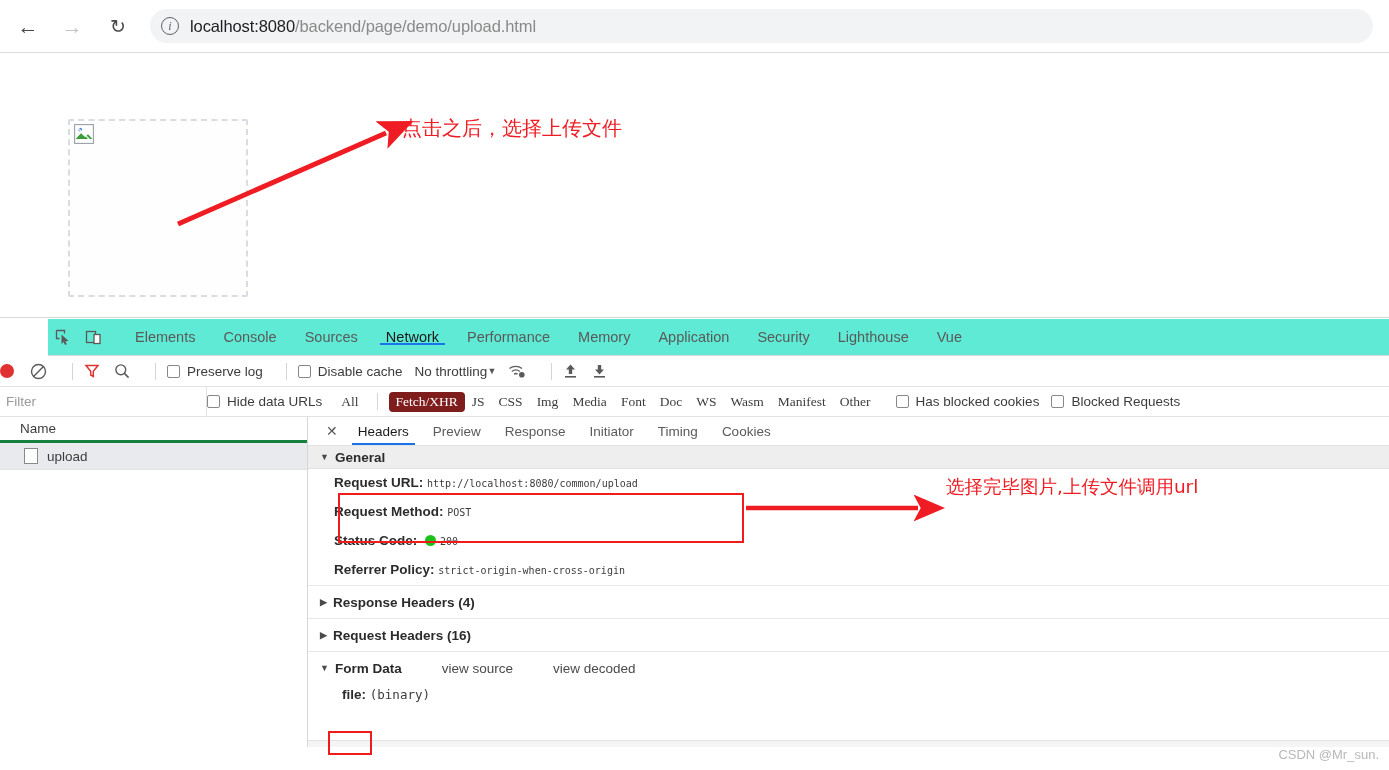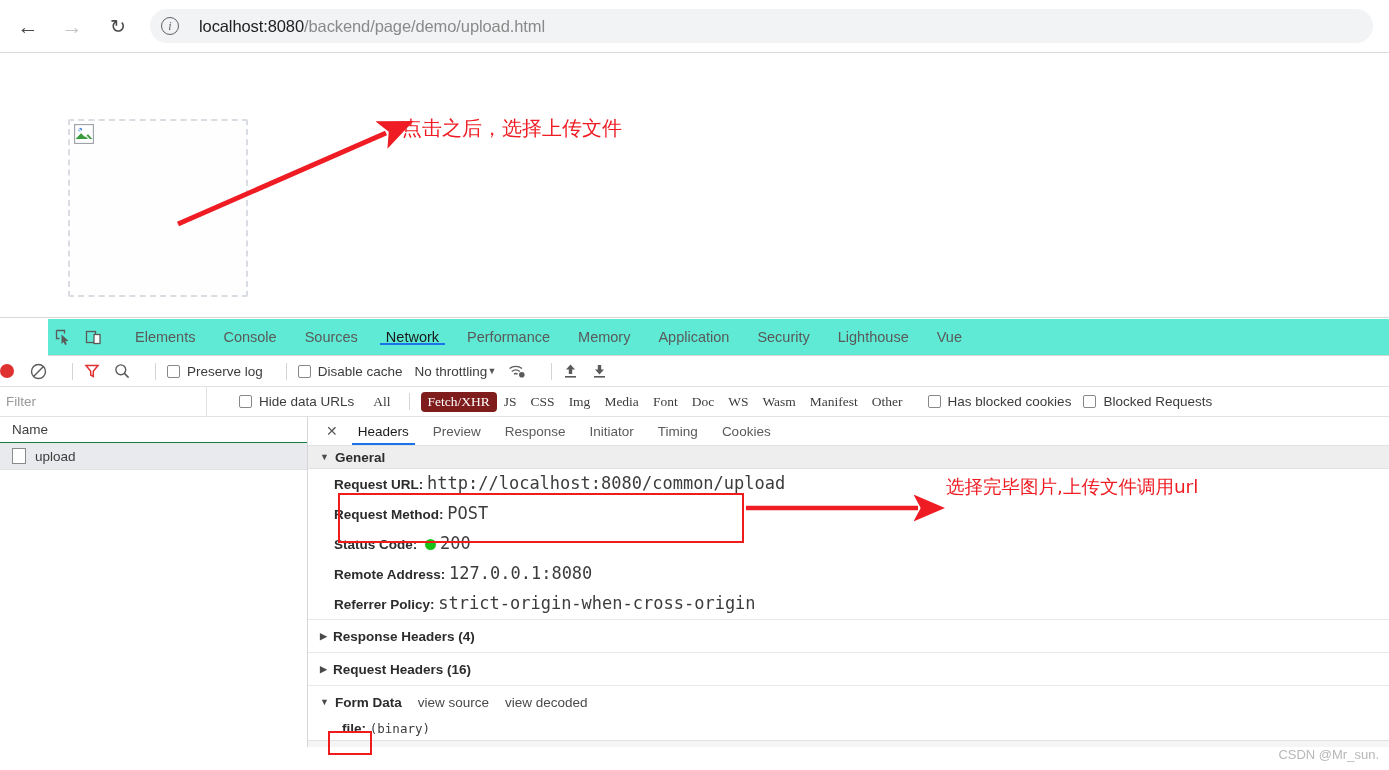--- a/index.html
+++ b/index.html
@@ -43,21 +43,21 @@
   .omnibox .info-icon {
     width: 18px; height: 18px; border-radius: 50%;
     border: 1.3px solid #5f6368;
     color: #5f6368;
     font-size: 12px; font-style: italic;
     display: flex; align-items: center; justify-content: center;
     font-family: "Liberation Serif", serif;
     flex: 0 0 auto;
   }
   .omnibox .url {
-    margin-left: 20px;
+    margin-left: 11px;
     font-size: 16.5px;
     color: #8a8a8a;
     white-space: nowrap;
     letter-spacing: -0.1px;
   }
   .omnibox .url b { color: #202124; font-weight: 400; }
 
   
   .viewport {
     position: absolute; left: 0; top: 53px; width: 1389px; height: 265px;
@@ -186,27 +186,27 @@
 
   
   .dt-body { display: flex; height: 330px; }
   .dt-left {
     width: 308px; flex: 0 0 308px;
     border-right: 1px solid #d6d6d6;
     background: #ffffff;
   }
   .dt-left-head {
     height: 26px; display: flex; align-items: center;
-    padding-left: 12px;
+    padding-left: 20px;
     font-size: 13.5px; color: #3c3c3c;
-    border-bottom: 1px solid #15803d;
+    border-bottom: 3px solid #15803d;
   }
   .req-row {
     height: 27px; display: flex; align-items: center;
-    padding-left: 12px; background: #e8eaed;
+    padding-left: 24px; background: #e8eaed;
     font-size: 13.5px; color: #3c3c3c;
     border-bottom: 1px solid #e2e2e2;
   }
   .doc-icon {
     width: 14px; height: 16px; border: 1.3px solid #8a8a8a; background: #fff;
     margin-right: 9px; flex: 0 0 auto;
   }
 
   .dt-right { flex: 1 1 auto; background: #ffffff; position: relative; overflow: hidden; }
   .rt-tabbar {
@@ -235,33 +235,33 @@
   }
   .tri { font-size: 9px; margin-right: 6px; color: #4a4a4a; }
   .kv {
     padding: 6px 0 6px 26px;
     font-size: 13.5px; line-height: 16px;
     white-space: nowrap;
   }
   .kv b { color: #2c2c2c; font-weight: bold; }
   .kv span.val {
     font-family: "DejaVu Sans Mono", monospace;
-    font-size: 17px; color: #3c3c3c;
+    font-size: 10px; color: #3c3c3c;
   }
   .status-dot {
     display: inline-block; width: 11px; height: 11px; border-radius: 50%;
     background: #19c119; vertical-align: -1px; margin: 0 4px;
   }
   .collapsible {
     height: 33px; display: flex; align-items: center;
     padding-left: 12px; font-weight: bold; font-size: 13.5px; color: #2c2c2c;
     border-top: 1px solid #e8e8e8;
   }
   .fd-extra {
-    font-weight: normal; color: #4a4a4a; margin-left: 16px; font-size: 13.5px;
+    font-weight: normal; color: #4a4a4a; margin-left: 40px; font-size: 13.5px;
   }
   .fd-row {
     padding-left: 34px; font-size: 13.5px; line-height: 22px;
   }
   .fd-row b { color: #2c2c2c; }
   .fd-row .val { font-family: "DejaVu Sans Mono", monospace; font-size: 12.5px; color: #3c3c3c; }
   .hscroll {
     position: absolute; left: 0; bottom: 0; width: 100%; height: 7px;
     background: #f5f5f5; border-top: 1px solid #e2e2e2;
   }
@@ -371,21 +371,21 @@
       <div class="tb-icon">
         <svg width="15" height="16" viewBox="0 0 15 16">
           <path d="M7.5 11.5 L12 6.5 H9.2 V2 H5.8 V6.5 H3 Z" fill="#5a5a5a"></path>
           <rect x="2" y="13" width="11" height="1.6" fill="#5a5a5a"></rect>
         </svg>
       </div>
     </div>
 
     <div class="dt-filterbar">
       <div class="filter-input">Filter</div>
-      <div class="cb-label" style="margin-left:32px;">
+      <div class="cb-label" style="margin-left:0;">
         <span class="cbx"></span>
         <span>Hide data URLs</span>
       </div>
       <div class="ftype">All</div>
       <div class="vline"></div>
       <div class="ftype sel">Fetch/XHR</div>
       <div class="ftype">JS</div>
       <div class="ftype">CSS</div>
       <div class="ftype">Img</div>
       <div class="ftype">Media</div>
@@ -437,24 +437,20 @@
         </div>
         <div class="kv">
           <b>Request Method:</b>
           <span class="val">POST</span>
         </div>
         <div class="kv">
           <b>Status Code:</b>
           <span class="status-dot"></span><span class="val">200</span>
         </div>
         <div class="kv">
-          <b>Remote Address:</b>
-          <span class="val">127.0.0.1:8080</span>
-        </div>
-        <div class="kv">
           <b>Referrer Policy:</b>
           <span class="val">strict-origin-when-cross-origin</span>
         </div>
 
         <div class="collapsible">
           <span class="tri">▶</span>
           <span>Response Headers (4)</span>
         </div>
         <div class="collapsible">
           <span class="tri">▶</span>

